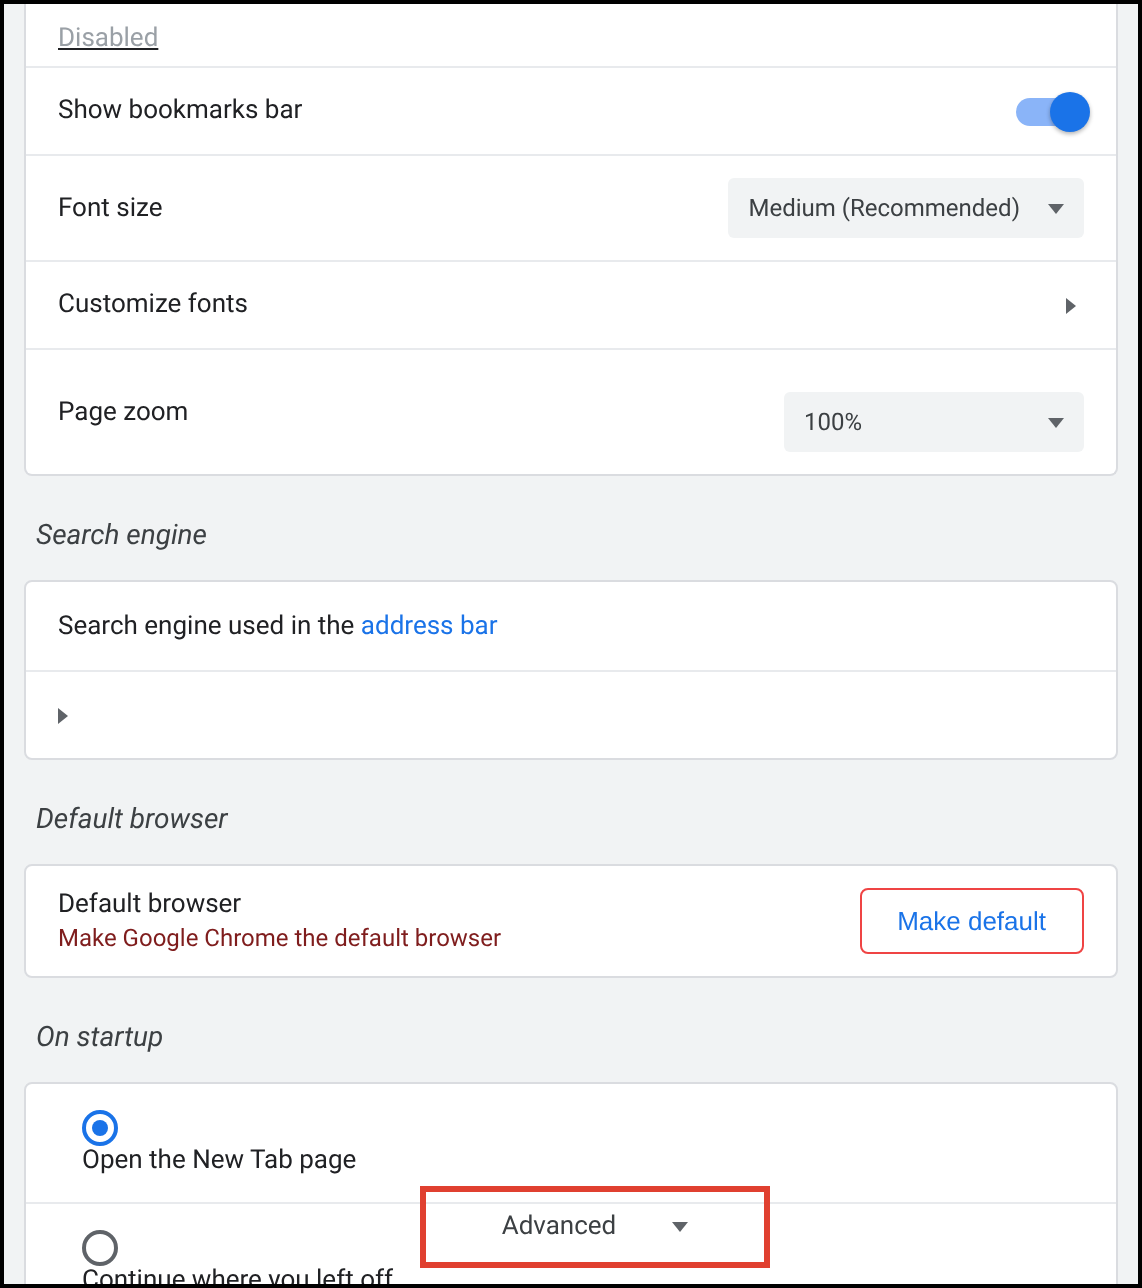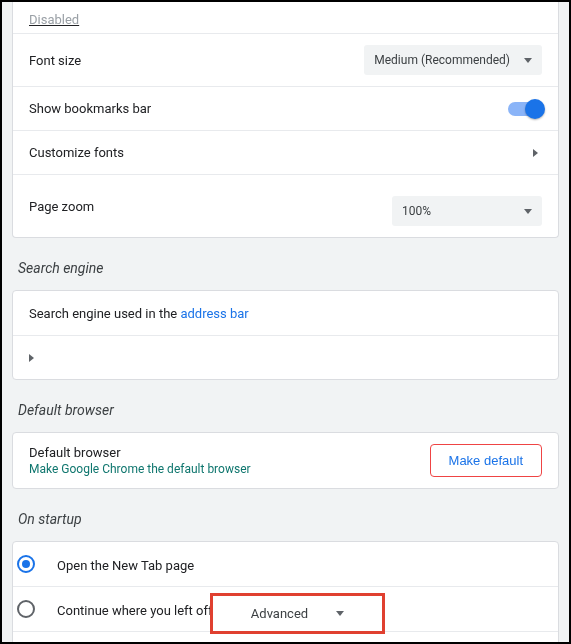--- a/index.html
+++ b/index.html
@@ -32,21 +32,21 @@
     .row {
       display: flex;
       align-items: center;
       justify-content: space-between;
       padding: 11px 16px;
       min-height: 44px;
       border-top: 1px solid #e8eaed;
     }
     .row:first-child { border-top: none; }
     .row-label { font-size: 13px; color: #202124; }
-    .row-sublabel { font-size: 12px; color: #0f766e; margin-top: 2px; }
+    .row-sublabel { font-size: 12px; color: #7f1d1d; margin-top: 2px; }
     .disabled-text { color: #9aa0a6; }
     .section-title {
       font-size: 14px;
       color: #3c4043;
       margin: 0 0 14px 6px;
       font-weight: 400;
       font-style: italic;
     }
     .toggle {
       width: 34px;
@@ -101,23 +101,24 @@
       border: 1px solid #ef4444;
       background: #fff;
       color: #1a73e8;
       padding: 8px 18px;
       border-radius: 4px;
       font-size: 13px;
       cursor: pointer;
     }
     .radio-row {
       display: flex;
-      align-items: flex-end;
-      padding: 13px 4px;
+      align-items: flex-start;
+      padding: 13px 28px;
       border-top: 1px solid #e8eaed;
+      flex-direction: column;
     }
     .radio-row:first-child { border-top: none; }
     .radio {
       width: 18px;
       height: 18px;
       border-radius: 50%;
       border: 2px solid #5f6368;
       margin-right: 22px;
       position: relative;
       flex-shrink: 0;
@@ -160,31 +161,31 @@
 </head>
 <body>
 
 <div class="page">
 
   <div class="card card-top">
     <div class="row" style="min-height:24px;padding-top:12px;padding-bottom:6px;text-decoration:underline;">
       <span class="row-label disabled-text">Disabled</span>
     </div>
     <div class="row">
+      <span class="row-label">Show bookmarks bar</span>
+      <div class="toggle"></div>
+    </div>
+    <div class="row">
       <span class="row-label">Font size</span>
       <div class="select-box">
         <span>Medium (Recommended)</span>
         <span class="dropdown-arrow"></span>
       </div>
     </div>
     <div class="row">
-      <span class="row-label">Show bookmarks bar</span>
-      <div class="toggle"></div>
-    </div>
-    <div class="row">
       <span class="row-label">Customize fonts</span>
       <span class="chevron-right"></span>
     </div>
     <div class="row">
       <span class="row-label">Page zoom</span>
       <div class="select-box select-sm">
         <span>100%</span>
         <span class="dropdown-arrow"></span>
       </div>
     </div>

